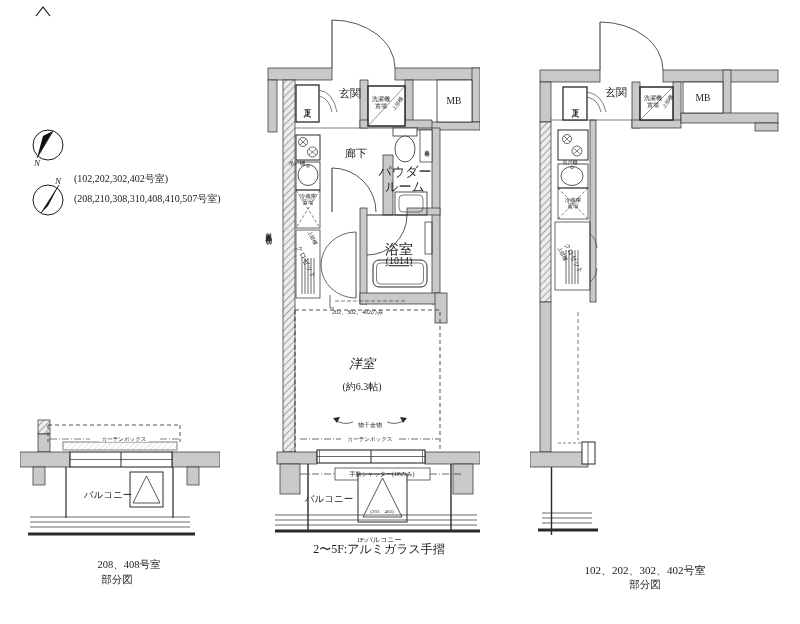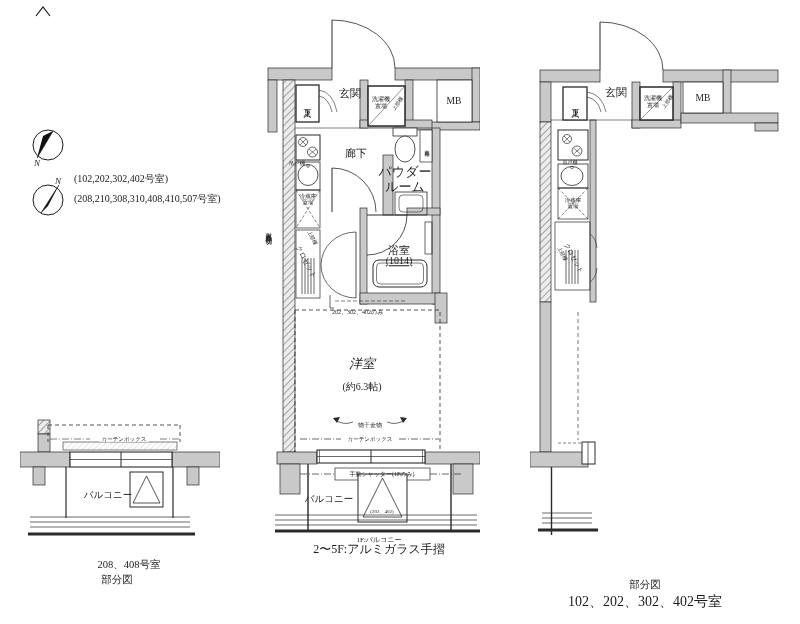--- a/index.html
+++ b/index.html
@@ -192,21 +192,21 @@
       <span>ルーム</span>
     </div>
     <div class="lbl" style="left:42px;top:151px;font-size:5.5px;">吊戸棚</div>
     <div class="lbl" style="left:53px;top:187px;font-size:5.5px;">
       <span>冷蔵庫</span>
       <span>置場</span>
     </div>
     <div class="lbl rotd" style="left:51px;top:250px;font-size:7px;">クロゼット</div>
     <div class="lbl rotd" style="left:57px;top:226px;font-size:5px;">上部棚</div>
     <div class="lbl v" style="left:14px;top:218px;font-size:6.5px;">耐火遮音間仕切</div>
-    <div class="lbl" style="left:144px;top:238px;font-size:11px;">浴室</div>
+    <div class="lbl" style="left:144px;top:238px;font-size:14px;">浴室</div>
     <div class="lbl" style="left:144px;top:249px;font-size:10px;text-decoration:underline;">(1014)</div>
     <div class="lbl la" style="left:77px;top:300px;font-size:6px;">202、302、402のみ</div>
     <div class="lbl" style="left:107px;top:352px;font-size:13px;font-style:italic;">洋室</div>
     <div class="lbl" style="left:107px;top:375px;font-size:10px;">(約6.3帖)</div>
     <div class="lbl" style="left:115px;top:413px;font-size:6px;">物干金物</div>
     <div class="lbl bgw" style="left:115px;top:427px;font-size:5.5px;">カーテンボックス</div>
     <div class="lbl" style="left:127px;top:462px;font-size:6px;">手動シャッター(1Fのみ)</div>
     <div class="lbl" style="left:127px;top:500px;font-size:5px;">(202、402)</div>
     <div class="lbl" style="left:74px;top:487px;font-size:9.5px;">バルコニー</div>
     <div class="lbl" style="left:124px;top:528px;font-size:7px;">1F:バルコニー</div>
@@ -341,17 +341,17 @@
     </div>
     <div class="lbl rotu" style="left:138px;top:90px;font-size:5px;">上部棚</div>
     <div class="lbl" style="left:173px;top:86px;font-size:9.5px;">MB</div>
     <div class="lbl" style="left:40px;top:151px;font-size:5px;">吊戸棚</div>
     <div class="lbl" style="left:43px;top:191px;font-size:5.5px;">
       <span>冷蔵庫</span>
       <span>置場</span>
     </div>
     <div class="lbl rotd" style="left:44px;top:246px;font-size:6.5px;">クロゼット</div>
     <div class="lbl rotd" style="left:32px;top:242px;font-size:5px;">上部棚</div>
-    <div class="lbl" style="left:115px;top:558px;font-size:14px;margin-top:32px;">102、202、302、402号室</div>
+    <div class="lbl" style="left:115px;top:558px;font-size:11px;">102、202、302、402号室</div>
     <div class="lbl" style="left:115px;top:573px;font-size:10.5px;">部分図</div>
   </div>
 
 </div>
 
 </body></html>

